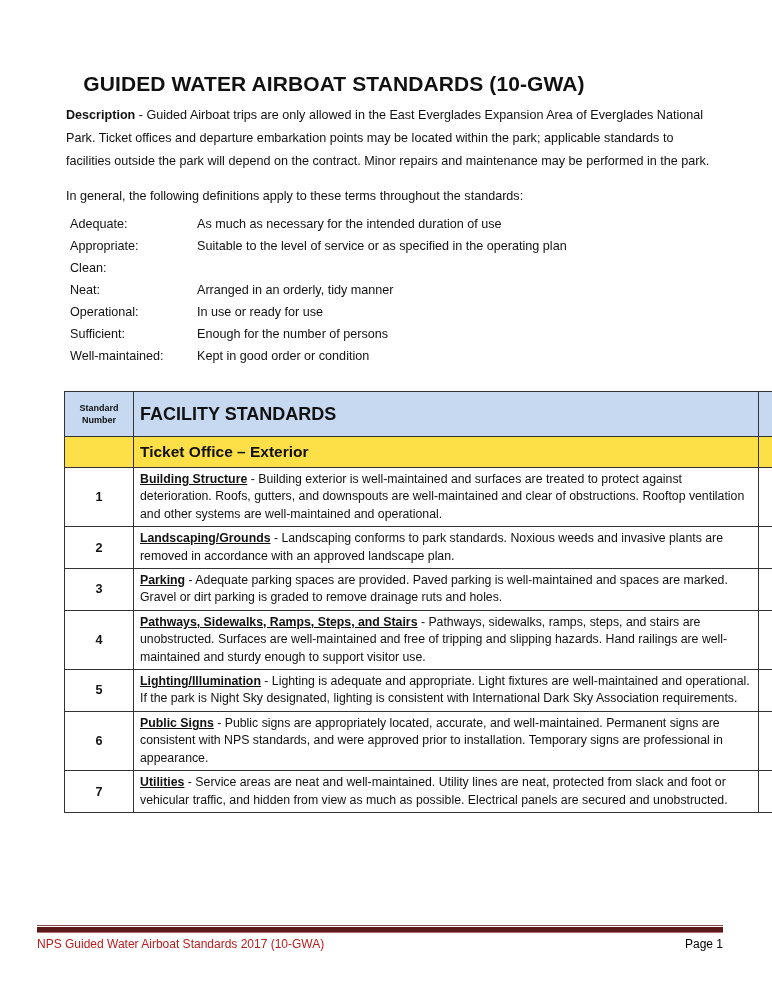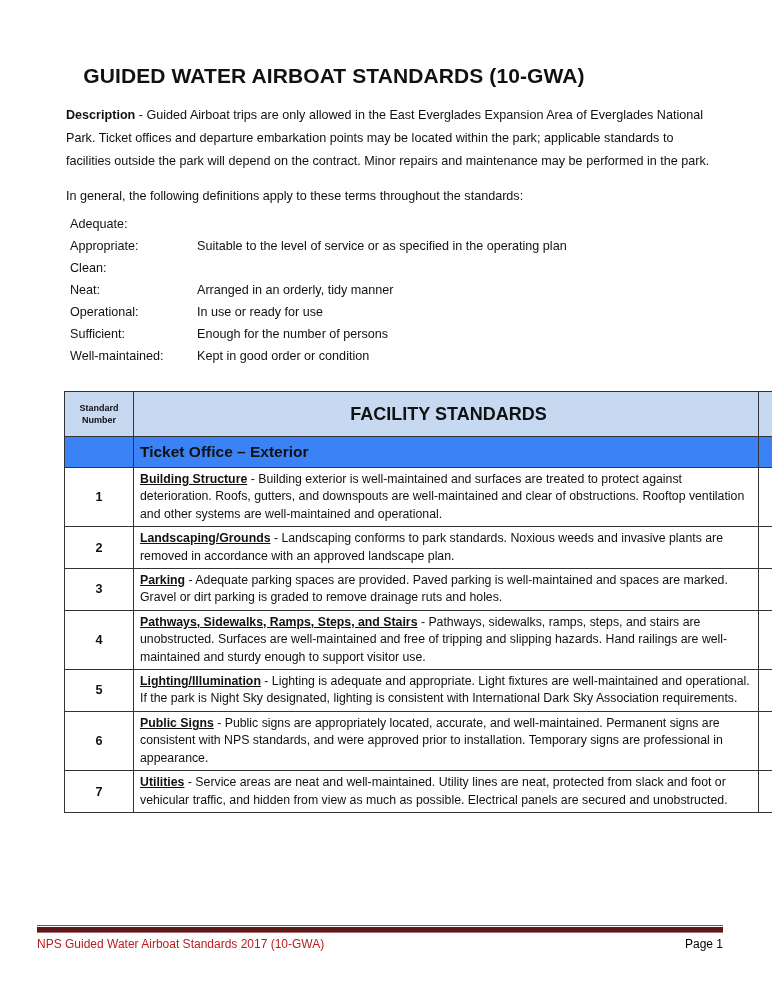--- a/index.html
+++ b/index.html
@@ -1,29 +1,29 @@
 <!DOCTYPE html>
 <html><head>
 <meta charset="utf-8">
 <style>
   html, body { margin:0; padding:0; background:#ffffff; }
   body { width:772px; height:999px; position:relative; font-family:"Liberation Sans", sans-serif; color:#111; overflow:hidden; }
-  .page-title { position:absolute; left:0; width:668px; top:64px; text-align:center; font-size:21px; font-weight:bold; letter-spacing:0.1px; }
+  .page-title { position:absolute; left:0; width:668px; top:72px; text-align:center; font-size:21px; font-weight:bold; letter-spacing:0.1px; }
   .desc { position:absolute; left:66px; width:650px; top:104px; font-size:12.6px; line-height:23px; }
   .desc b { font-weight:bold; }
   .intro { position:absolute; left:66px; top:189px; font-size:12.6px; }
   .defs { position:absolute; left:70px; top:213px; font-size:12.6px; }
   .def-row { display:flex; height:22px; align-items:center; }
   .def-term { width:127px; }
   table.std { position:absolute; left:64px; top:391px; width:762px; border-collapse:collapse; font-size:12.3px; }
   table.std td { border:1px solid #333; }
-  .hdr td { background:#c6d9f1; height:42px;text-align:center; }
+  .hdr td { background:#c6d9f1; height:42px; }
   .hdr .num-h, .hdr .rank-h { font-size:9px; text-align:center; font-weight:bold; line-height:12px; }
   .hdr .title-h { font-size:18px; font-weight:bold; padding-left:6px; }
-  .sec td { background:#3b82f6; height:28px; }
+  .sec td { background:#fde047; height:28px; }
   .sec .sec-title { font-size:15.5px; font-weight:bold; padding-left:6px; }
   .row td { vertical-align:middle; }
   .row .num { width:66px; text-align:center; font-weight:bold; font-size:12.6px; }
   .row .text { padding:3px 6px 3px 6px; line-height:17.4px; }
   .row .rank { width:64px; text-align:center; font-weight:bold; font-size:12.6px; }
   .item-title { font-weight:bold; text-decoration:underline; }
   .footer-rule { position:absolute; left:37px; width:686px; top:927px; height:5px; background:#5a1a1a; border-bottom:1px solid #b07070; }
   .footer-rule2 { position:absolute; left:37px; width:686px; top:925px; height:1px; background:#8a4a4a; }
   .footer-left { position:absolute; left:37px; top:937px; font-size:12px; color:#b91c1c; }
   .footer-right { position:absolute; right:49px; top:937px; font-size:12px; color:#000000; }
@@ -33,20 +33,21 @@
 
 <div class="page-title">GUIDED WATER AIRBOAT STANDARDS (10-GWA)</div>
 
 <div class="desc"><b>Description</b><span> - Guided Airboat trips are only allowed in the East Everglades Expansion Area of Everglades National Park. Ticket offices and departure embarkation points may be located within the park; applicable standards to facilities outside the park will depend on the contract. Minor repairs and maintenance may be performed in the park.</span></div>
 
 <div class="intro">In general, the following definitions apply to these terms throughout the standards:</div>
 
 <div class="defs">
   <div class="def-row">
       <span class="def-term">Adequate:</span>
+      <span>As much as necessary for the intended duration of use</span>
     </div>
   <div class="def-row">
       <span class="def-term">Appropriate:</span>
       <span>Suitable to the level of service or as specified in the operating plan</span>
     </div>
   <div class="def-row">
       <span class="def-term">Clean:</span>
     </div>
   <div class="def-row">
       <span class="def-term">Neat:</span>

